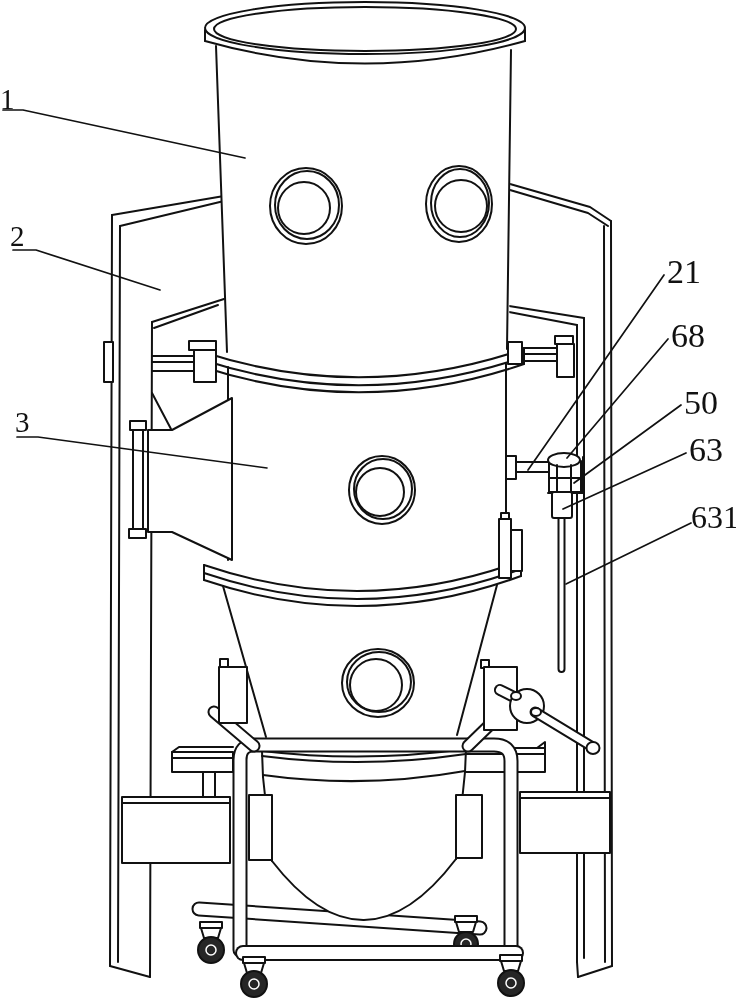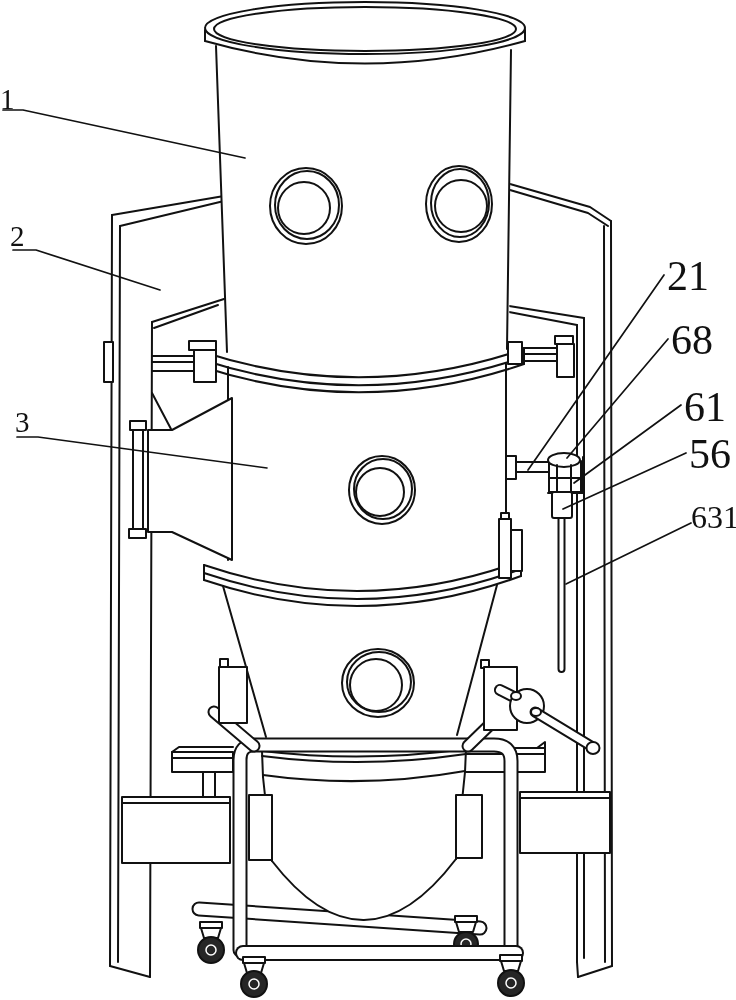--- a/index.html
+++ b/index.html
@@ -1,19 +1,19 @@
 <!DOCTYPE html>
 <html><head>
 <meta charset="utf-8">
 <style>
   html,body{margin:0;padding:0;background:#fff;}
   #stage{position:relative;width:736px;height:1000px;background:#fff;overflow:hidden;
          font-family:"Liberation Serif", serif;}
   svg{position:absolute;left:0;top:0;}
-  .lbl{position:absolute;font-size:42px;color:#111;line-height:1;}
+  .lbl{position:absolute;font-size:34px;color:#111;line-height:1;}
   .lbl.sm{font-size:29px;}
   .lbl.xs{font-size:32px;}
 </style>
 </head>
 <body>
 
 <div id="stage">
 <svg width="736" height="1000" viewBox="0 0 736 1000">
   <g fill="none" stroke="#111" stroke-width="2" stroke-linecap="round" stroke-linejoin="round">
 
@@ -256,16 +256,16 @@
       <path d="M691,523 L566,584"></path>
     </g>
   </g>
 </svg>
 
 <div class="lbl sm" style="left:0px;top:85px">1</div>
 <div class="lbl sm" style="left:10px;top:222px">2</div>
 <div class="lbl sm" style="left:15px;top:408px">3</div>
 <div class="lbl" style="left:667px;top:255px">21</div>
 <div class="lbl" style="left:671px;top:319px">68</div>
-<div class="lbl" style="left:684px;top:386px">61</div>
-<div class="lbl" style="left:689px;top:433px">56</div>
+<div class="lbl" style="left:684px;top:386px">50</div>
+<div class="lbl" style="left:689px;top:433px">63</div>
 <div class="lbl xs" style="left:691px;top:501px">631</div>
 </div>
 
 </body></html>

